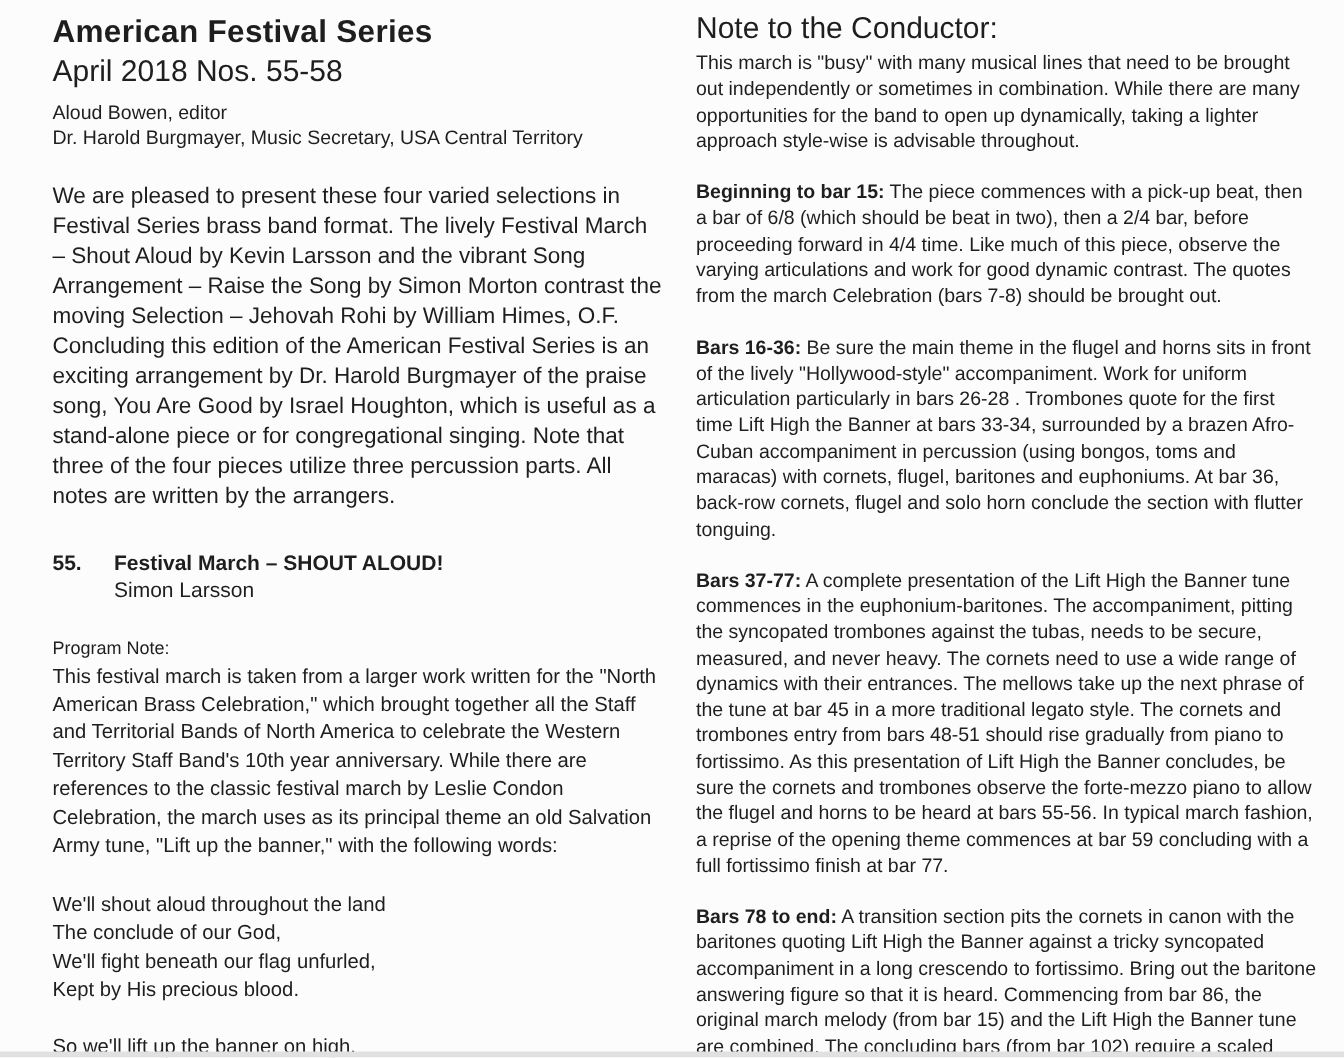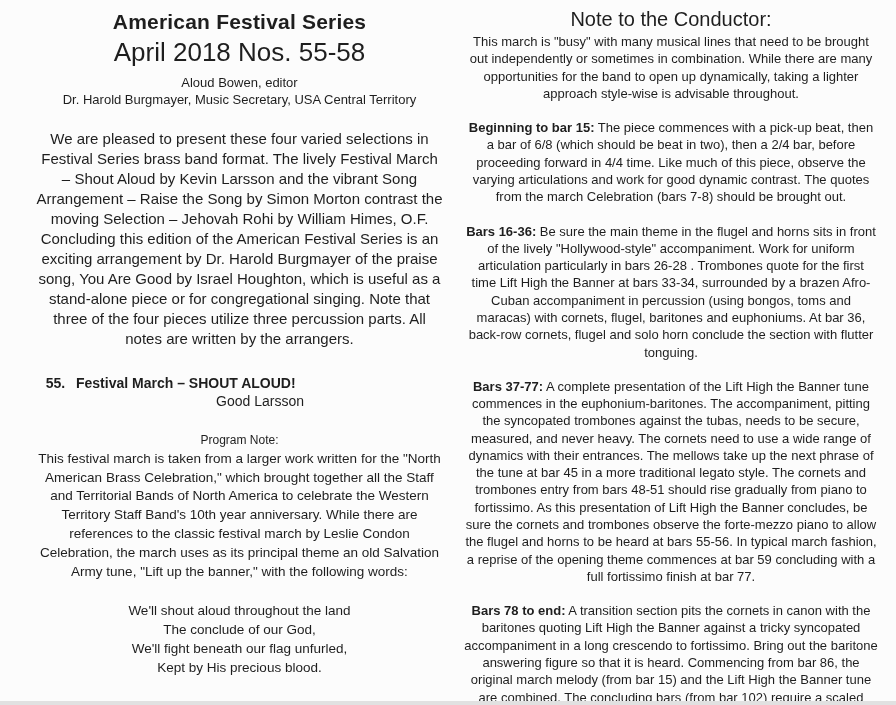--- a/index.html
+++ b/index.html
@@ -7,21 +7,20 @@
     font-family: "Liberation Sans", "DejaVu Sans", sans-serif;
     background: #ffffff;
   }
   .page {
     position: relative;
     width: 896px;
     height: 705px;
     background: #fcfcfc;
     color: #1e1e1e;
     overflow: hidden;
-    text-align: center;
     -webkit-font-smoothing: antialiased;
   }
   .col-left {
     position: absolute;
     left: 35px;
     top: 10px;
     width: 409px;
   }
   .col-right {
     position: absolute;
@@ -29,21 +28,21 @@
     top: 8px;
     width: 414px;
   }
   .doc-title {
     font-size: 21px;
     font-weight: bold;
     letter-spacing: 0.2px;
     margin: 0;
   }
   .doc-subtitle {
-    font-size: 26px;
+    font-size: 20px;
     font-weight: normal;
     margin: 3px 0 6px 0;
   }
   .editor-line {
     font-size: 13px;
     line-height: 1.32;
   }
   .intro-para {
     margin-top: 21px;
     font-size: 15px;
@@ -109,21 +108,21 @@
     <div class="doc-subtitle">April 2018 Nos. 55-58</div>
     <div class="editor-line">Aloud Bowen, editor</div>
     <div class="editor-line">Dr. Harold Burgmayer, Music Secretary, USA Central Territory</div>
 
     <p class="intro-para"><span>We are pleased to present these four varied selections in Festival Series brass band format. The lively Festival March – </span><span class="seg-i">Shout Aloud</span><span> by Kevin Larsson and the vibrant Song Arrangement – </span><span class="seg-i">Raise the Song</span><span> by Simon Morton contrast the moving Selection – </span><span class="seg-i">Jehovah Rohi</span><span> by William Himes, O.F. Concluding this edition of the American Festival Series is an exciting arrangement by Dr. Harold Burgmayer of the praise song, </span><span class="seg-i">You Are Good</span><span> by Israel Houghton, which is useful as a stand-alone piece or for congregational singing. Note that three of the four pieces utilize three percussion parts. All notes are written by the arrangers.</span></p>
 
     <div class="piece-heading">
       <span class="piece-number">55.</span>
       <span>Festival March – SHOUT ALOUD!</span>
     </div>
-    <div class="composer">Good Larsson</div>
+    <div class="composer">Simon Larsson</div>
 
     <div class="program-heading">Program Note:</div>
     <p class="program-para"><span>This festival march is taken from a larger work written for the "North American Brass Celebration," which brought together all the Staff and Territorial Bands of North America to celebrate the Western Territory Staff Band's 10th year anniversary. While there are references to the classic festival march by Leslie Condon </span><span class="seg-i">Celebration</span><span>, the march uses as its principal theme an old Salvation Army tune, "Lift up the banner," with the following words:</span></p>
 
     <div class="verse">
         <div>We'll shout aloud throughout the land</div>
         <div>The conclude of our God,</div>
         <div>We'll fight beneath our flag unfurled,</div>
         <div>Kept by His precious blood.</div>
       </div>

